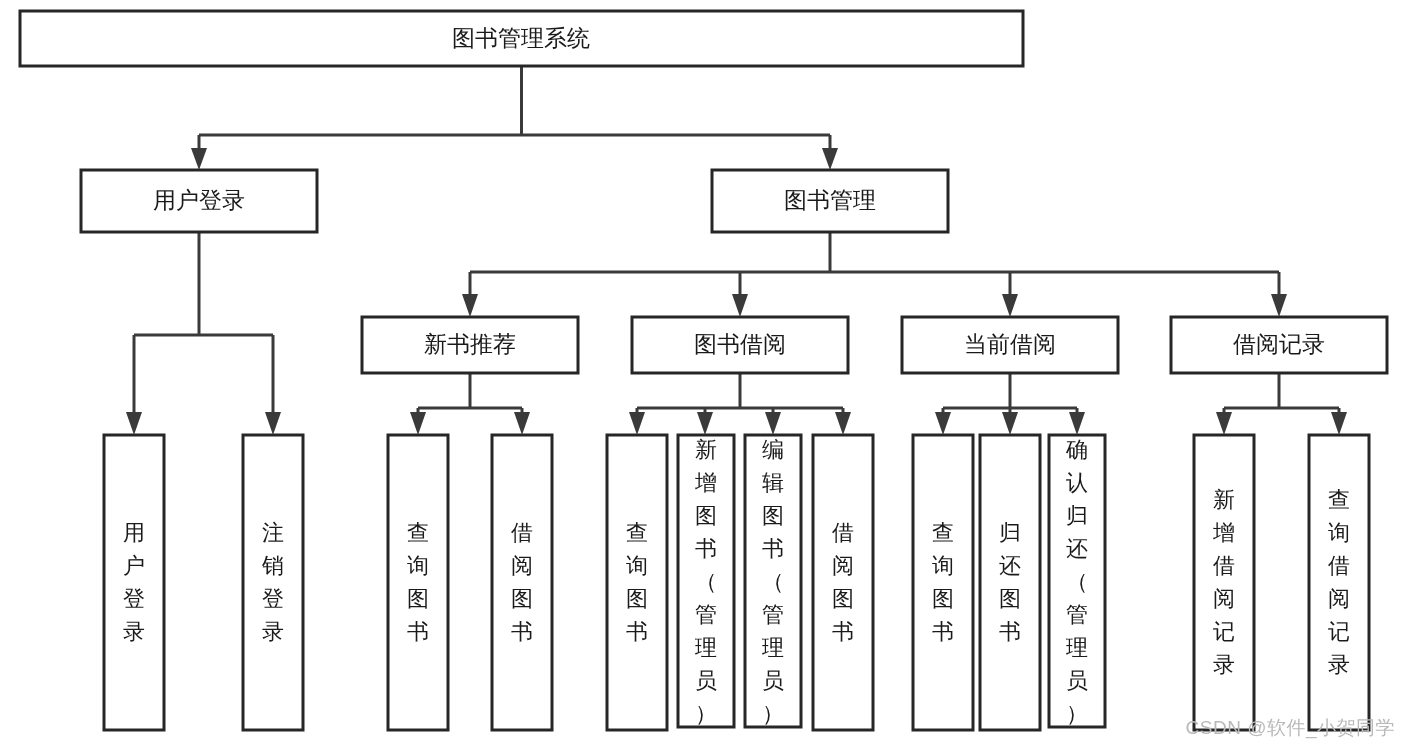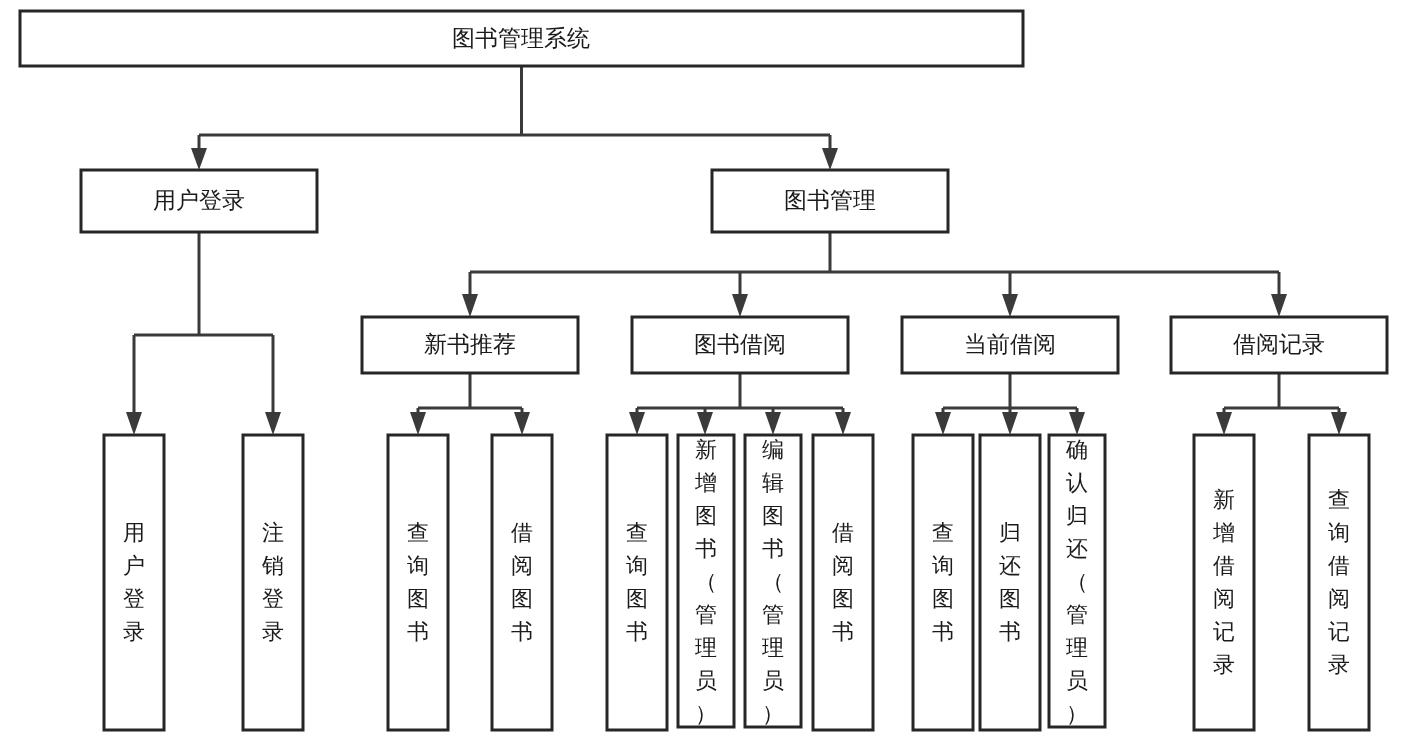--- a/index.html
+++ b/index.html
@@ -219,13 +219,14 @@
       <rect class="node-rect leaf" x="1194" y="435" width="60" height="295"></rect>
       <text class="node-label vertical" x="1224" y="583"><tspan x="1224" y="500.5" dominant-baseline="middle" text-anchor="middle">新</tspan><tspan x="1224" y="533.5" dominant-baseline="middle" text-anchor="middle">增</tspan><tspan x="1224" y="566.5" dominant-baseline="middle" text-anchor="middle">借</tspan><tspan x="1224" y="599.5" dominant-baseline="middle" text-anchor="middle">阅</tspan><tspan x="1224" y="632.5" dominant-baseline="middle" text-anchor="middle">记</tspan><tspan x="1224" y="665.5" dominant-baseline="middle" text-anchor="middle">录</tspan></text>
     </g>
     <g>
       <rect class="node-rect leaf" x="1309" y="435" width="60" height="295"></rect>
       <text class="node-label vertical" x="1339" y="583"><tspan x="1339" y="500.5" dominant-baseline="middle" text-anchor="middle">查</tspan><tspan x="1339" y="533.5" dominant-baseline="middle" text-anchor="middle">询</tspan><tspan x="1339" y="566.5" dominant-baseline="middle" text-anchor="middle">借</tspan><tspan x="1339" y="599.5" dominant-baseline="middle" text-anchor="middle">阅</tspan><tspan x="1339" y="632.5" dominant-baseline="middle" text-anchor="middle">记</tspan><tspan x="1339" y="665.5" dominant-baseline="middle" text-anchor="middle">录</tspan></text>
     </g>
 
   </svg>
 
+  <div class="watermark">CSDN @软件_小贺同学</div>
 </div>
 
 </body></html>

